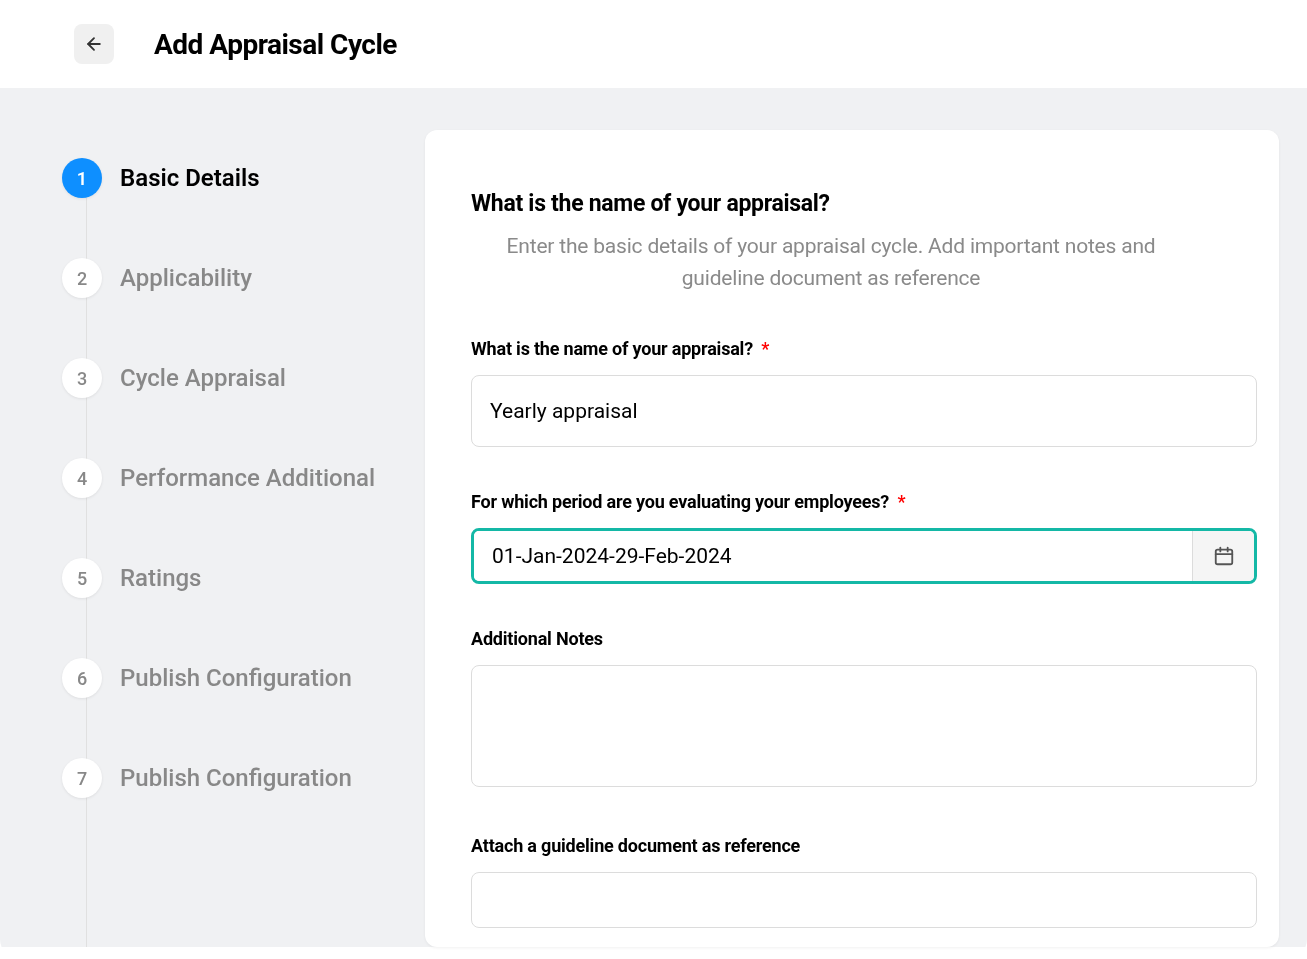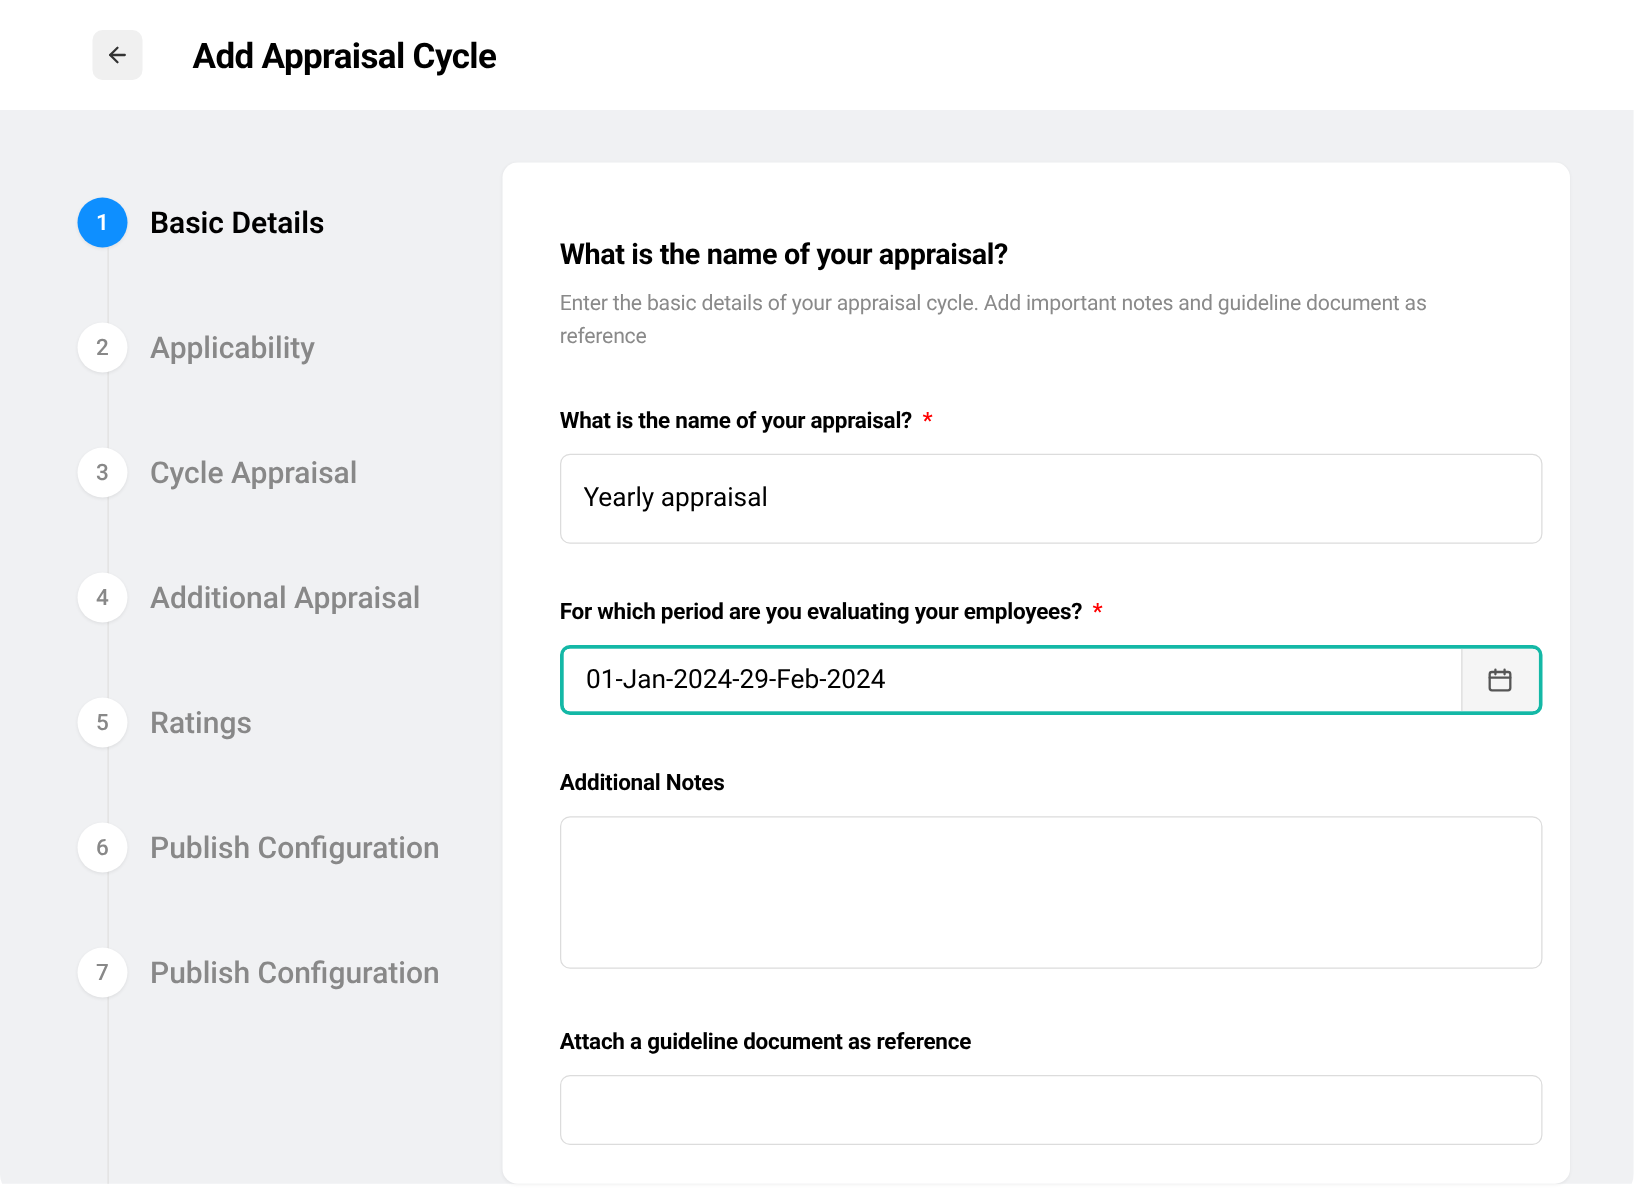--- a/index.html
+++ b/index.html
@@ -116,26 +116,27 @@
       overflow: hidden;
     }
     .section-title {
       font-size: 23px;
       font-weight: 700;
       color: #000000;
       margin-bottom: 14px;
       letter-spacing: -0.3px;
     }
     .section-subtitle {
-      font-size: 17px;
+      font-size: 21px;
       color: #8a8a8a;
       line-height: 1.5;
       margin-bottom: 44px;
       max-width: 720px;
       letter-spacing: -0.2px;
+      text-align: center;
     }
     .field {
       margin-bottom: 44px;
     }
     .field-label {
       font-size: 18px;
       font-weight: 700;
       color: #000000;
       margin-bottom: 16px;
       letter-spacing: -0.2px;
@@ -235,21 +236,21 @@
       <div class="step-label">Applicability</div>
     </div>
 
     <div class="step">
       <div class="step-number">3</div>
       <div class="step-label">Cycle Appraisal</div>
     </div>
 
     <div class="step">
       <div class="step-number">4</div>
-      <div class="step-label">Additional Appraisal</div>
+      <div class="step-label">Performance Additional</div>
     </div>
 
     <div class="step">
       <div class="step-number">5</div>
       <div class="step-label">Ratings</div>
     </div>
 
     <div class="step">
       <div class="step-number">6</div>
       <div class="step-label">Publish Configuration</div>

